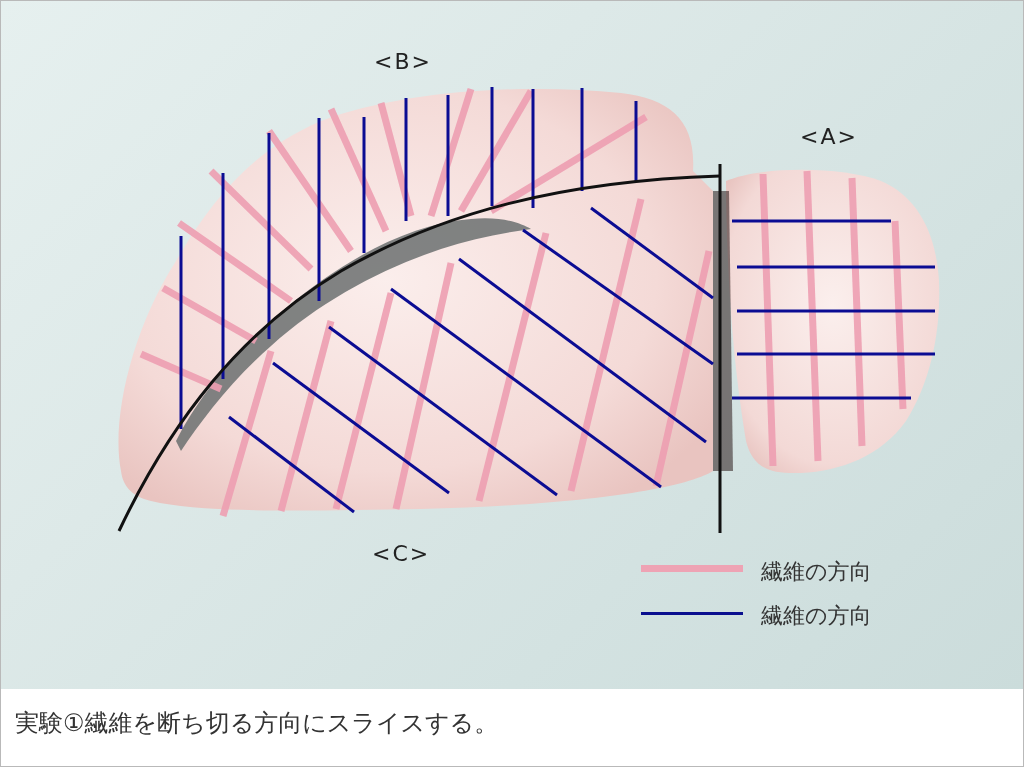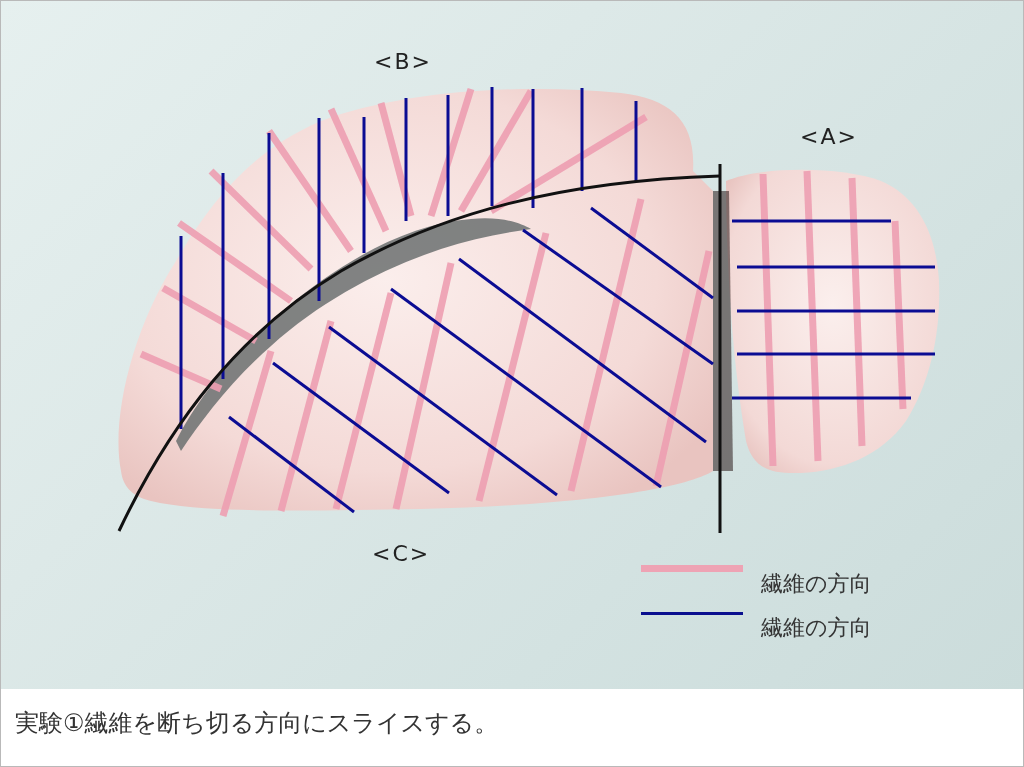--- a/index.html
+++ b/index.html
@@ -5,21 +5,21 @@
   html, body { margin:0; padding:0; }
   body { width:1024px; height:767px; overflow:hidden; background:#ffffff; font-family:"DejaVu Sans", sans-serif; }
   .frame { position:relative; width:1022px; height:765px; border:1px solid #b9b9b9; background:#fff; }
   .photo { position:absolute; left:0; top:0; width:1022px; height:688px; overflow:hidden;
            background: linear-gradient(135deg, #e6f0ef 0%, #dde9e8 35%, #d3e2e1 70%, #cbdcdb 100%); }
   .photo svg { position:absolute; left:0; top:0; }
   .label { position:absolute; font-size:22px; color:#222; letter-spacing:2px; white-space:nowrap; }
   .legend { position:absolute; left:640px; top:552px; }
   .legend-row { position:absolute; left:0; width:260px; height:30px; }
   .legend-swatch { position:absolute; left:0; width:102px; }
-  .legend-text { position:absolute; left:120px; top:16px; font-size:22px; color:#333; white-space:nowrap; }
+  .legend-text { position:absolute; left:120px; top:4px; font-size:22px; color:#333; white-space:nowrap; }
   .caption { position:absolute; left:0; top:688px; width:1022px; height:77px; background:#fff; }
   .caption-text { position:absolute; left:14px; top:18px; font-size:24px; color:#333; white-space:nowrap; }
 </style>
 </head>
 <body>
 
 <div class="frame">
 
   <div class="photo">
     <svg width="1022" height="688" viewBox="0 0 1022 688">

